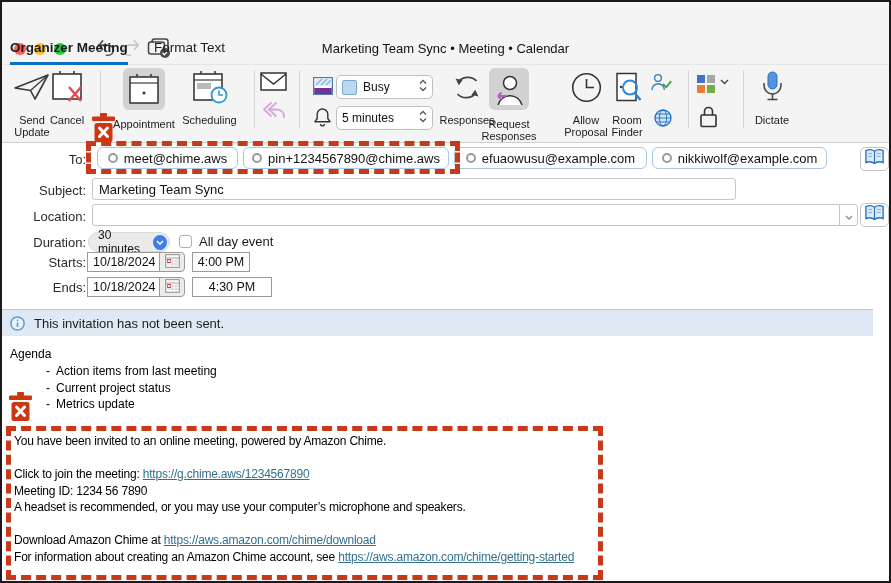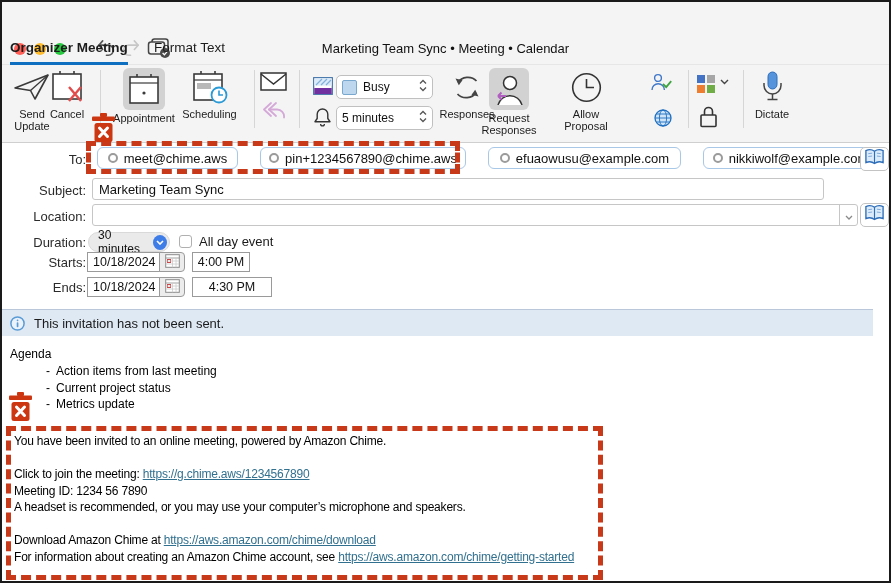--- a/index.html
+++ b/index.html
@@ -17,29 +17,29 @@
   .title{position:absolute;left:0;right:0;top:9px;text-align:center;font-size:13px;color:#111;}
   .tabbar{position:absolute;left:0;top:34px;right:0;height:28px;border-bottom:1px solid #e6e6e6;}
   .tab{position:absolute;top:4px;font-size:13.5px;color:#1c1c1c;padding-bottom:7px;cursor:default;}
   .tab.active{font-weight:bold;border-bottom:3px solid #0e6fc0;}
   
   .ribbon{position:absolute;left:0;top:62px;right:0;height:78px;}
   .vsep{position:absolute;top:6px;height:58px;width:1px;background:#d6d6d6;}
   .rbtn{position:absolute;top:4px;display:flex;flex-direction:column;align-items:center;}
   .icobox{height:38px;display:flex;align-items:center;justify-content:center;}
   .icobox.sel{background:#d2d2d2;border-radius:6px;padding:2px 5px;}
-  .rlabel{font-size:11px;line-height:11.5px;text-align:center;color:#1c1c1c;margin-top:3px;white-space:pre-line;}
+  .rlabel{font-size:11px;line-height:11.5px;text-align:center;color:#1c1c1c;margin-top:9px;white-space:pre-line;}
   .absico{position:absolute;display:flex;align-items:center;justify-content:center;}
   .ddbox{position:absolute;height:24px;box-sizing:border-box;border:1px solid #c0c0c0;border-radius:5px;background:#fff;
          display:flex;align-items:center;font-size:12px;color:#111;padding:0 5px;}
   .ddbox .grow{flex:1;}
   .busysq{width:13px;height:13px;background:#bdd7ee;border:1px solid #79a8cf;border-radius:2px;margin-right:6px;}
   
   .flabel{position:absolute;left:0;width:84px;text-align:right;font-size:13px;color:#2b2b2b;}
-  .chiprow{position:absolute;left:95px;top:145px;display:flex;gap:22px;}
+  .chiprow{position:absolute;left:95px;top:145px;display:flex;gap:5px;}
   .chip{height:22px;box-sizing:border-box;border:1px solid #a9c7e6;border-radius:6px;background:#fff;
         display:flex;align-items:center;justify-content:center;gap:6px;font-size:13px;color:#111;}
   .presence{width:10px;height:10px;border-radius:50%;border:2px solid #9b9b9b;background:#fff;box-sizing:border-box;flex:0 0 auto;}
   .bookbtn{position:absolute;width:29px;height:24px;box-sizing:border-box;border:1px solid #c3c3c3;border-radius:5px;
            background:#fff;display:flex;align-items:center;justify-content:center;}
   .tinput{position:absolute;box-sizing:border-box;border:1px solid #c6c6c6;border-radius:3px;background:#fff;
           font-size:13px;color:#111;padding:0 6px;display:flex;align-items:center;}
   .dtbox{position:absolute;box-sizing:border-box;border:1px solid #9a9a9a;background:#fff;font-size:12.5px;color:#111;
          display:flex;align-items:center;}
   .pill{position:absolute;left:86px;width:82px;height:20px;box-sizing:border-box;background:#eaeaeb;border:1px solid #d9d9d9;
@@ -231,20 +231,31 @@
       <div class="rbtn" style="left:558px;width:52px">
         <div class="icobox">
             <svg width="31" height="31" viewBox="0 0 31 31">
               <circle cx="15.5" cy="15.5" r="13.8" fill="none" stroke="#333" stroke-width="1.6"></circle>
               <path d="M15.5 7 v8.5 h7.5" fill="none" stroke="#333" stroke-width="1.6"></path>
             </svg>
           </div>
         <div class="rlabel">Allow Proposal</div>
       </div>
 
+      <div class="rbtn" style="left:602px;width:46px">
+        <div class="icobox">
+            <svg width="31" height="31" viewBox="0 0 31 31">
+              <rect x="5" y="1.5" width="19" height="27" fill="#fff" stroke="#333" stroke-width="1.5"></rect>
+              <circle cx="9" cy="15" r="1.2" fill="#333"></circle>
+              <circle cx="18" cy="15.5" r="7" fill="none" stroke="#2f86d6" stroke-width="2"></circle>
+              <line x1="23" y1="21.5" x2="28.5" y2="28" stroke="#2f86d6" stroke-width="2.5"></line>
+            </svg>
+          </div>
+        <div class="rlabel">Room Finder</div>
+      </div>
 
       <div class="absico" style="left:649px;top:9px">
         <span><svg width="21" height="18" viewBox="0 0 21 18">
               <circle cx="7" cy="5" r="3.4" fill="none" stroke="#3f77c9" stroke-width="1.4"></circle>
               <path d="M1 17 a6.2 6.2 0 0 1 12.4 0" fill="none" stroke="#3f77c9" stroke-width="1.4"></path>
               <path d="M12 11 l3.2 3.2 l5 -6" fill="none" stroke="#3fa33f" stroke-width="1.8"></path>
             </svg></span>
       </div>
       <div class="absico" style="left:652px;top:45px">
         <span><svg width="18" height="18" viewBox="0 0 18 18">
@@ -314,21 +325,21 @@
           <path d="M11 3 C8.5 1.2 4.5 1.2 2 2.2 v12.6 c2.5 -1 6.5 -1 9 1 c2.5 -2 6.5 -2 9 -1 V2.2 C17.5 1.2 13.5 1.2 11 3 z" fill="#dcebfa" stroke="#2b6cb8" stroke-width="1.4"></path>
           <line x1="11" y1="3" x2="11" y2="15.8" stroke="#2b6cb8" stroke-width="1.2"></line>
           <line x1="4.5" y1="5.5" x2="8.5" y2="5" stroke="#7aa7d8" stroke-width="1"></line>
           <line x1="13.5" y1="5" x2="17.5" y2="5.5" stroke="#7aa7d8" stroke-width="1"></line>
           <line x1="4.5" y1="8.5" x2="8.5" y2="8" stroke="#7aa7d8" stroke-width="1"></line>
           <line x1="13.5" y1="8" x2="17.5" y2="8.5" stroke="#7aa7d8" stroke-width="1"></line>
         </svg></span>
   </div>
 
   <div class="flabel" style="top:181px">Subject:</div>
-  <div class="tinput" style="left:90px;top:176px;width:732px;height:22px">Marketing Team Sync</div>
+  <div class="tinput" style="left:90px;top:176px;width:644px;height:22px">Marketing Team Sync</div>
 
   <div class="flabel" style="top:207px">Location:</div>
   <div class="tinput" style="left:90px;top:202px;width:766px;height:22px;padding-right:20px"></div>
   <div style="position:absolute;left:837px;top:203px;width:18px;height:20px;border-left:1px solid #c6c6c6;display:flex;align-items:center;justify-content:center">
     <span><svg width="8" height="5" viewBox="0 0 8 5">
           <path d="M1 1 L4 4 L7 1" fill="none" stroke="#8a8a8a" stroke-width="1.3"></path>
         </svg></span>
   </div>
   <div class="bookbtn" style="left:858px;top:201px">
     <span><svg width="21" height="18" viewBox="0 0 22 18">

